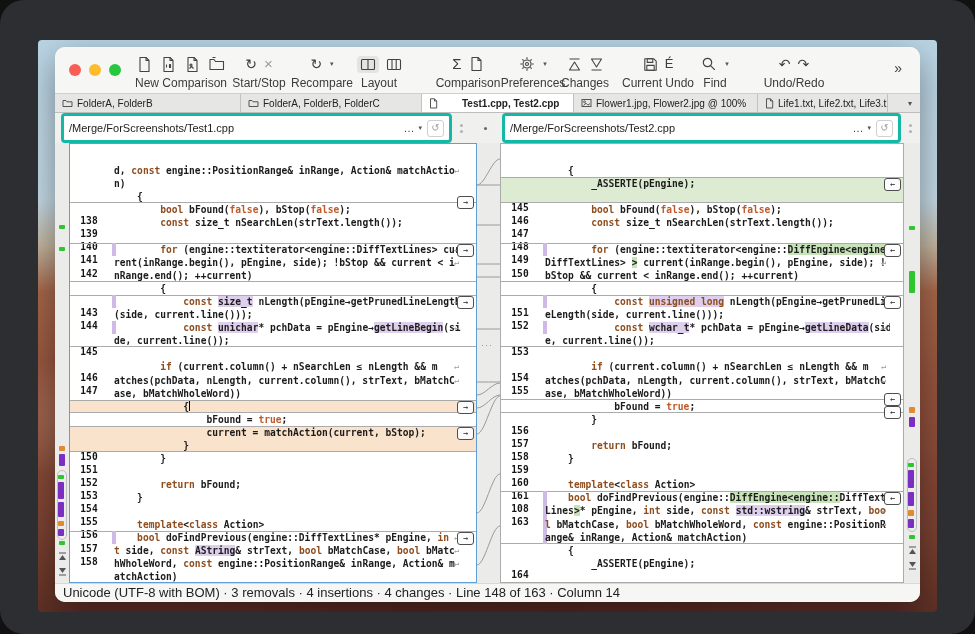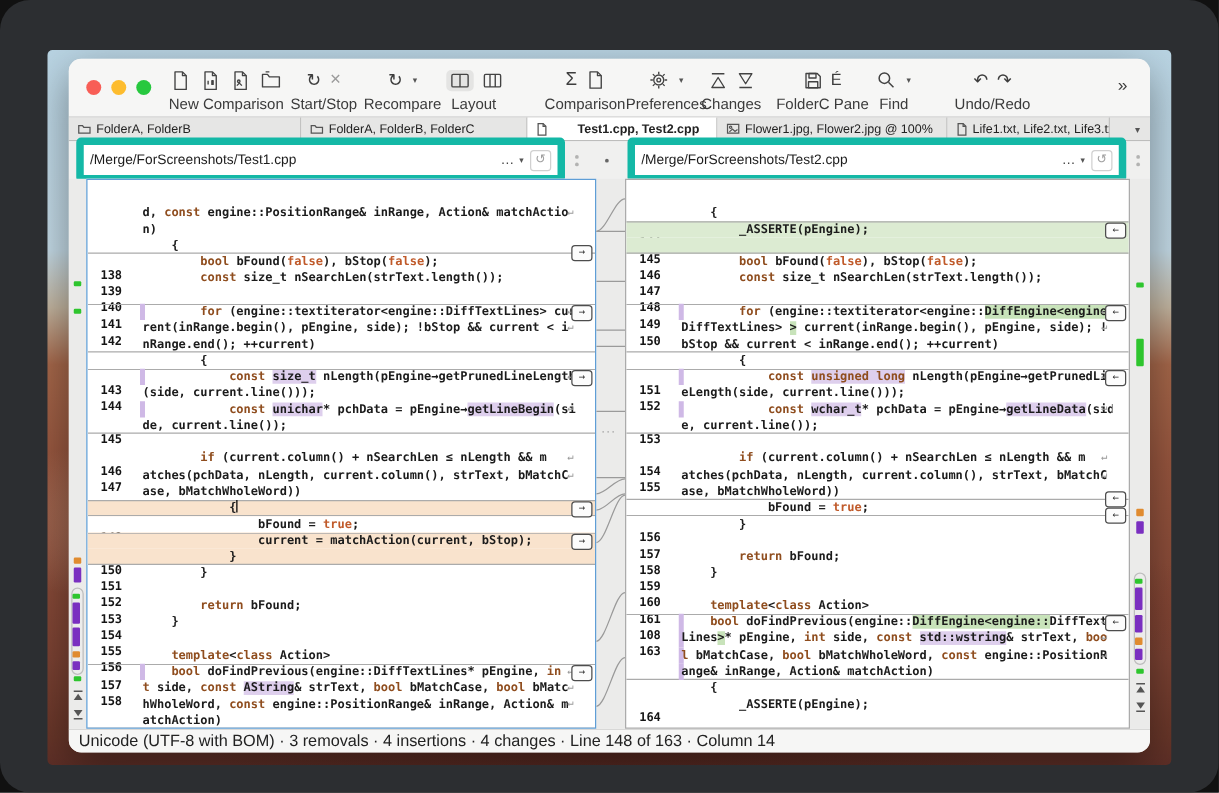--- a/index.html
+++ b/index.html
@@ -31,21 +31,21 @@
   
   .tabbar{height:20px;display:flex;background:#e2e2e1;border-top:1px solid #cfcfce;border-bottom:1px solid #bdbdbc;box-sizing:border-box;}
   .tab{display:flex;align-items:center;gap:4px;padding:0 7px;font-size:10px;color:#222;border-right:1px solid #c2c2c1;background:#e6e6e5;box-sizing:border-box;overflow:hidden;white-space:nowrap;}
   .tab.active{background:#ffffff;font-weight:bold;}
   .tabicon{display:inline-flex;}
   .tabfill{flex:1;display:flex;align-items:center;justify-content:flex-end;padding-right:8px;background:#e6e6e5;}
   .tabfill .chev{font-size:8px;}
 
   
   .pathrow{height:30px;background:#f0f0ef;display:flex;align-items:center;padding:0 0 0 6px;box-sizing:border-box;}
-  .pathbox{height:20px;border:6px solid #14b8a6;border-radius:4px;background:#fff;display:flex;align-items:center;font-size:11px;color:#1c1c1c;padding:12px 5px;box-sizing:border-box;}
+  .pathbox{height:20px;border:3px solid #14b8a6;border-radius:4px;background:#fff;display:flex;align-items:center;font-size:11px;color:#1c1c1c;padding:12px 5px;box-sizing:border-box;}
   .ptext{flex:1;overflow:hidden;white-space:nowrap;}
   .pmenu{color:#444;margin:0 4px;}
   .pchev{font-size:7px;color:#555;margin-right:5px;}
   .phist{width:15px;height:15px;border:1px solid #d0d0d0;border-radius:3px;color:#a0a0a0;font-size:10px;line-height:14px;text-align:center;}
   .psplit{width:8px;display:flex;flex-direction:column;align-items:center;gap:3px;margin-left:5px;}
   .psplit i{width:3px;height:3px;border-radius:50%;background:#b3b3b2;}
   .pdot{width:3px;height:3px;border-radius:50%;background:#666;margin-left:19px;}
 
   
   .diffarea{height:440px;position:relative;background:#ebebea;}
@@ -207,21 +207,21 @@
         <div class="trow">
           <span class="ticon">
                 <svg width="15" height="15" viewBox="0 0 15 15" fill="none" stroke="#434343" stroke-width="1.1" stroke-linejoin="round">
                   <path d="M1.8,1.8 h9 l2.4,2.4 v9 h-11.4 z"></path>
                   <rect x="4.2" y="1.8" width="5.6" height="3.6"></rect>
                   <rect x="3.8" y="8.4" width="7.4" height="4.8"></rect>
                 </svg>
               </span>
           <span class="tglyph" style="font-size:13px">É</span>
         </div>
-        <div class="tlabel">FolderC Pane</div>
+        <div class="tlabel">Current Undo</div>
       </div>
 
       <div class="tgroup" style="left:638px;width:44px">
         <div class="trow">
           <span class="ticon">
                 <svg width="16" height="16" viewBox="0 0 16 16" fill="none" stroke="#434343" stroke-width="1.2">
                   <circle cx="6.5" cy="6.5" r="4.2"></circle>
                   <line x1="9.8" y1="9.8" x2="13.8" y2="13.8"></line>
                 </svg>
               </span>

